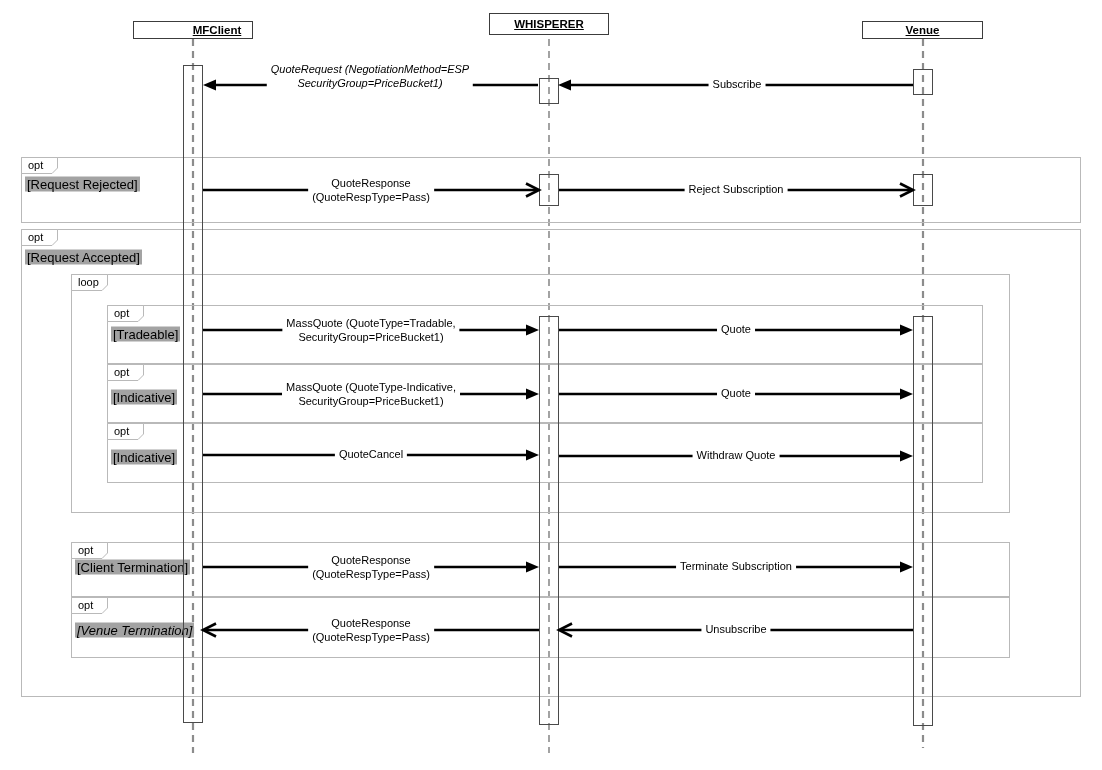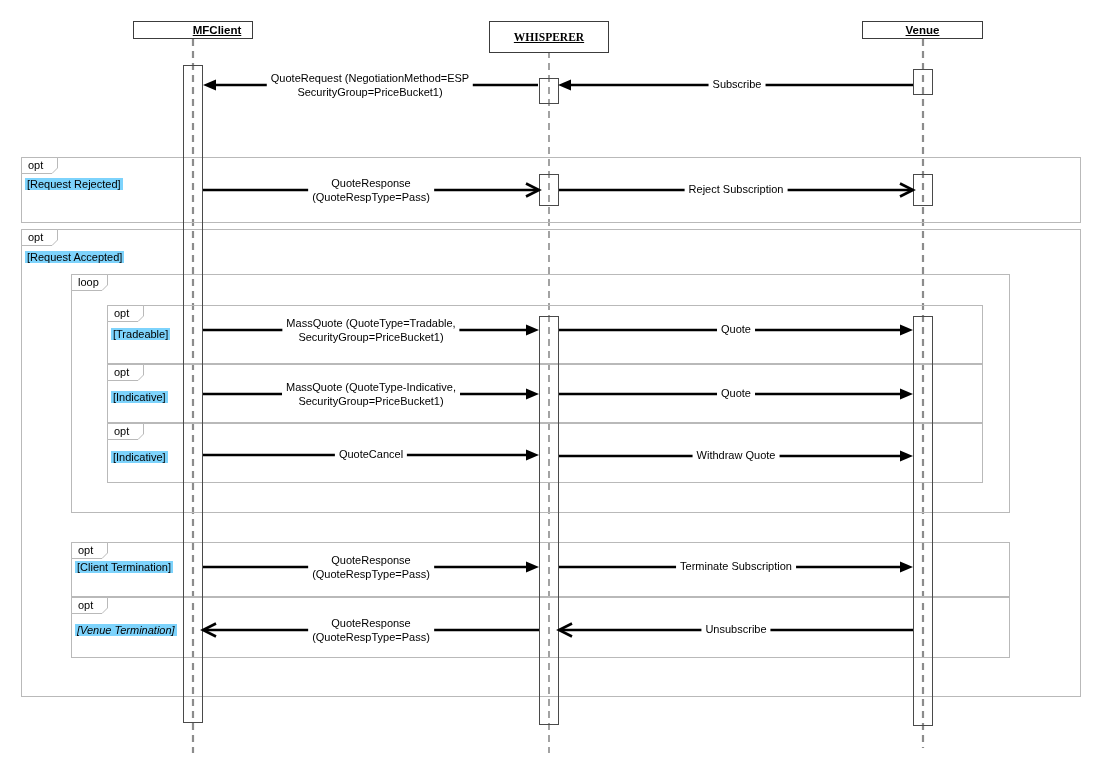--- a/index.html
+++ b/index.html
@@ -33,24 +33,24 @@
     background:transparent;
   }
   .frame-tag{
     position:absolute;
     font-size:11px;color:#000;
     line-height:17px;
     padding-left:7px;
   }
   .frame-guard{
     position:absolute;
-    font-size:11px;color:#000;
+    font-size:13px;color:#000;
     white-space:nowrap;
     transform:translateY(-50%);
-    background:#7dd3fc;
+    background:#a3a3a3;
     padding:0 2px;
   }
   .msg-label{
     position:absolute;
     transform:translate(-50%,-50%);
     text-align:center;
     font-size:11px;line-height:13.5px;color:#000;
     background:#ffffff;
     padding:0 4px;
     white-space:nowrap;
@@ -110,21 +110,21 @@
       <div class="frame-guard" style="left: 75px; top: 567px;">[Client Termination]</div>
       <div class="frame" style="left: 71px; top: 597px; width: 939px; height: 61px;"></div>
       <svg width="39" height="19" style="position: absolute; left: 71px; top: 597px; overflow: visible;">
         <path d="M0.5,0.5 L36.5,0.5 L36.5,11 L31,16.5 L0.5,16.5 Z" fill="#ffffff" stroke="#b9b9b9" stroke-width="1"></path>
       </svg>
       <div class="frame-tag" style="left: 71px; top: 597px;">opt</div>
       <div class="frame-guard" style="left: 75px; top: 630px; font-style: italic;">[Venue Termination]</div>
     </div>
   <div class="layer" id="node-layer">
       <div class="participant-box" style="left: 133px; top: 21px; width: 120px; height: 18px; padding-left: 48px;">MFClient</div>
-      <div class="participant-box" style="left: 489px; top: 21px; width: 120px; height: 32px; font-family: Liberation Serif, serif;">WHISPERER</div>
+      <div class="participant-box" style="left: 489px; top: 13px; width: 120px; height: 22px;">WHISPERER</div>
       <div class="participant-box" style="left: 862px; top: 21px; width: 121px; height: 18px; text-align: center;">Venue</div>
       <div class="activation" style="left: 183px; top: 65px; width: 20px; height: 658px;"></div>
       <div class="activation" style="left: 539px; top: 78px; width: 20px; height: 26px;"></div>
       <div class="activation" style="left: 539px; top: 174px; width: 20px; height: 32px;"></div>
       <div class="activation" style="left: 539px; top: 316px; width: 20px; height: 409px;"></div>
       <div class="activation" style="left: 913px; top: 69px; width: 20px; height: 26px;"></div>
       <div class="activation" style="left: 913px; top: 174px; width: 20px; height: 32px;"></div>
       <div class="activation" style="left: 913px; top: 316px; width: 20px; height: 410px;"></div>
     </div>
   <svg class="layer" id="arrow-layer" width="1102" height="770" xmlns="http://www.w3.org/2000/svg">
@@ -179,21 +179,21 @@
       <g>
         <line x1="539" y1="630" x2="205" y2="630" stroke="#000000" stroke-width="2.6"></line>
         <polyline points="216,623.5 203,630 216,636.5" fill="none" stroke="#000000" stroke-width="2.6"></polyline>
       </g>
       <g>
         <line x1="913" y1="630" x2="561" y2="630" stroke="#000000" stroke-width="2.6"></line>
         <polyline points="572,623.5 559,630 572,636.5" fill="none" stroke="#000000" stroke-width="2.6"></polyline>
       </g>
     </svg>
   <div class="layer" id="label-layer">
-      <div class="msg-label" style="left: 370px; top: 85px;">
+      <div class="msg-label" style="left: 370px; top: 76px; font-style: italic;">
         <div>QuoteRequest (NegotiationMethod=ESP</div>
         <div>SecurityGroup=PriceBucket1)</div>
       </div>
       <div class="msg-label italic" style="left: 737px; top: 85px;">
         <div>Subscribe</div>
       </div>
       <div class="msg-label" style="left: 371px; top: 190px;">
         <div>QuoteResponse</div>
         <div>(QuoteRespType=Pass)</div>
       </div>

